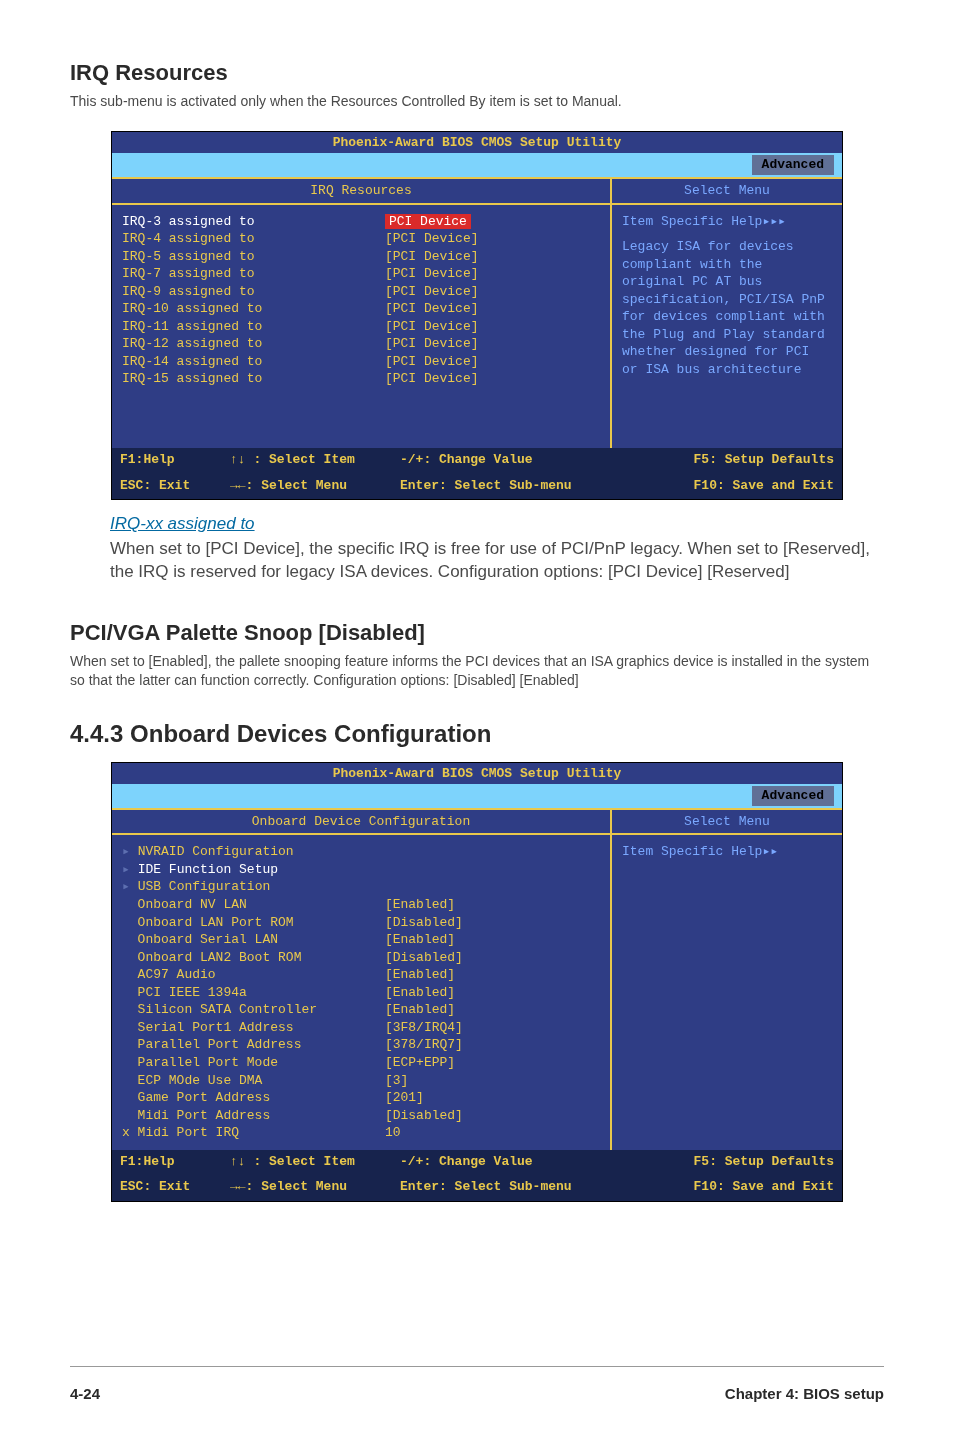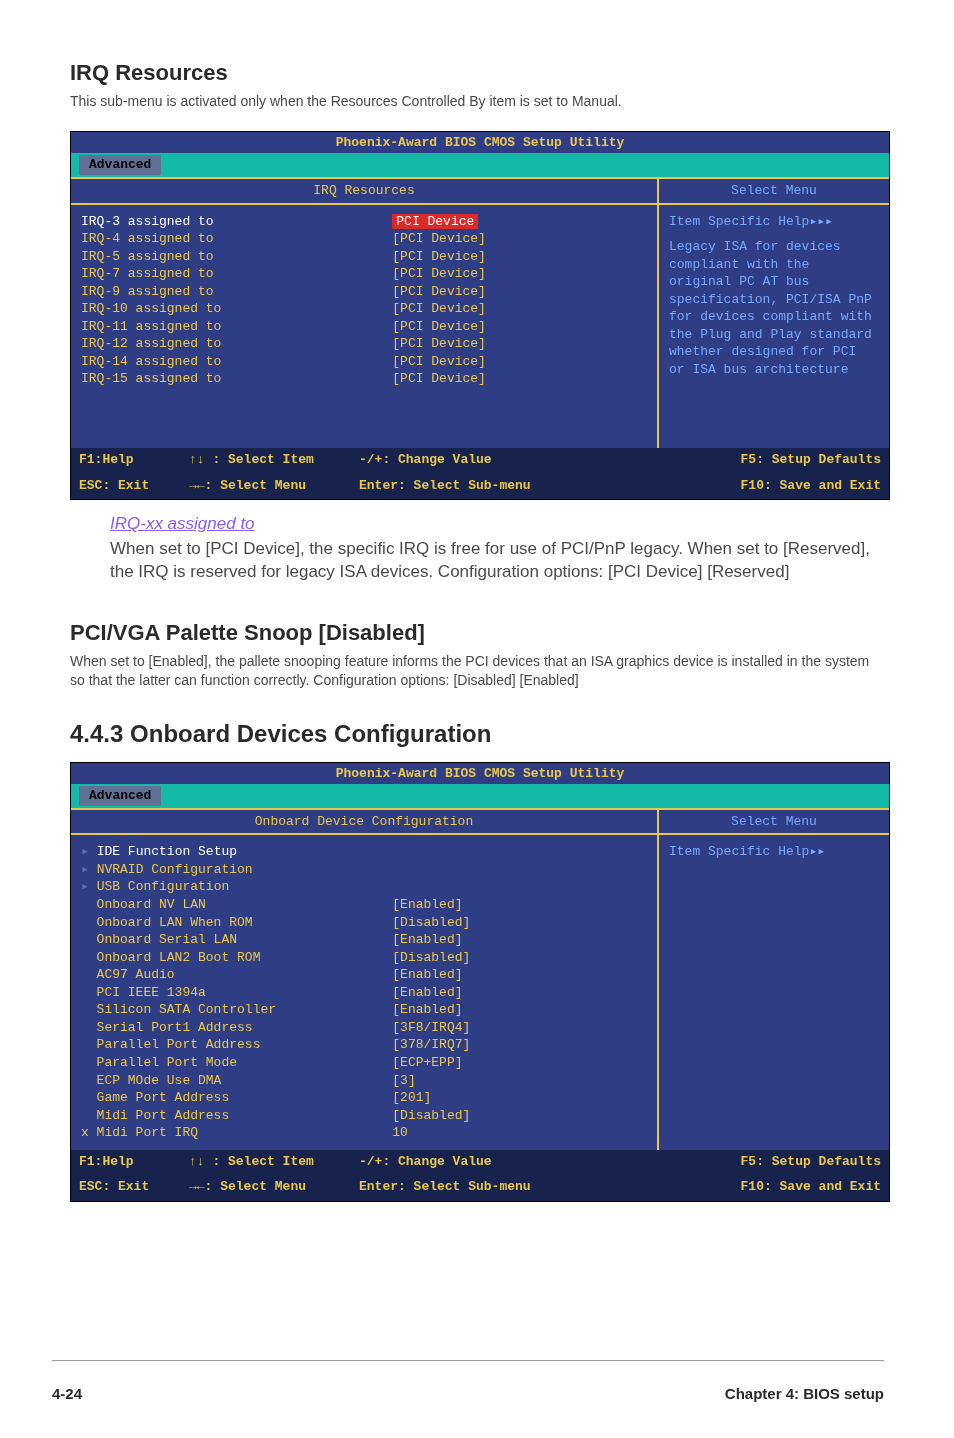--- a/index.html
+++ b/index.html
@@ -3,44 +3,44 @@
 <meta charset="utf-8">
 <style>
   * { box-sizing: border-box; margin: 0; padding: 0; }
   html, body { background: #ffffff; font-family: "Segoe UI", Arial, sans-serif; color: #2a2a2a; }
   .page { width: 954px; min-height: 1438px; margin: 0 auto; padding: 60px 70px 30px 70px; position: relative; border-radius: 9px; }
   h2 { font-weight: 700; font-size: 22px; margin-bottom: 6px; }
   p.intro { font-size: 14px; color: #4a4a4a; line-height: 1.35; margin-bottom: 20px; }
   h3.sub { font-size: 22px; font-weight: 700; margin-top: 36px; margin-bottom: 6px; }
   h3.num { font-size: 24px; font-weight: 700; margin-top: 30px; margin-bottom: 14px; }
   .indent { margin-left: 40px; margin-top: 14px; margin-bottom: 10px; }
-  .indent .u { font-style: italic; text-decoration: underline; font-size: 17px; color: #8b5cf6; }
+  .indent .u { font-style: italic; text-decoration: underline; font-size: 17px; color: #0369a1; }
   .indent p { font-size: 17px; color: #4a4a4a; line-height: 1.35; margin-top: 4px; }
 
   
-  .bios-wrap { border: 1px solid #000; width: 820px; margin: 0 auto 8px auto; background: #2f3d85; color: #e9c84c; font-family: "Consolas","Courier New",monospace; font-size: 13px; line-height: 1.35; }
+  .bios-wrap { border: 1px solid #000; width: 732px; margin: 0 auto 8px auto; background: #2f3d85; color: #e9c84c; font-family: "Consolas","Courier New",monospace; font-size: 13px; line-height: 1.35; }
   .bios-title { text-align: center; padding: 2px 0; background: #2f3d85; color: #e9c84c; font-weight: bold; }
-  .tabbar { background: #14b8a6; padding: 2px 8px; }
+  .tabbar { background: #7dd3fc; padding: 2px 8px; text-align: right; }
   .tab { display: inline-block; background: #607096; color: #000; padding: 1px 10px; font-weight: bold; }
   .bios-body { display: flex; border-top: 2px solid #e9c84c; }
   .bios-left { flex: 1; border-right: 2px solid #e9c84c; }
   .bios-right { width: 230px; }
   .panel-title { text-align: center; padding: 3px 0; border-bottom: 2px solid #e9c84c; }
   .panel-title.right { color: #7aa8ff; }
   .panel-content { padding: 8px 10px 60px 10px; font-family: Liberation Mono, monospace; }
   .panel-content.right { color: #7aa8ff; }
   .row { display: flex; }
   .row .label { flex: 0 0 55%; white-space: pre; }
   .row .val { flex: 1; white-space: pre; }
   .sel-item { color: #fff; }
   .sel-val { background: #da2a2a; color: #fff; padding: 0 4px; }
   .marker { color: #5d6fb0; }
   .footer { background: #17234d; color: #e9c84c; padding: 3px 8px 5px 8px; font-weight: bold; display: flex; justify-content: space-between; white-space: pre; }
 
-  .page-footer { position: absolute; bottom: 36px; left: 52px; right: 70px; display: flex; justify-content: space-between; align-items: flex-end; border-top: 1px solid #999; padding-top: 24px; }
+  .page-footer { position: absolute; bottom: 36px; left: 70px; right: 70px; display: flex; justify-content: space-between; align-items: flex-end; border-top: 1px solid #999; padding-top: 18px; }
   .page-footer .pn { font-weight: 700; font-size: 15px; }
   .page-footer .ch { font-weight: 700; font-size: 15px; }
 </style>
 </head>
 <body>
 
 <div class="page">
 
   <h2>IRQ Resources</h2>
   <p class="intro">This sub-menu is activated only when the Resources Controlled By item is set to Manual.</p>
@@ -132,37 +132,37 @@
   <div class="bios-wrap">
     <div class="bios-title">Phoenix-Award BIOS CMOS Setup Utility</div>
     <div class="tabbar">
       <span class="tab">Advanced</span>
     </div>
     <div class="bios-body">
       <div class="bios-left">
         <div class="panel-title">Onboard Device Configuration</div>
         <div class="panel-content" id="bios2-rows" style="padding-bottom:8px">
             <div class="row">
+              <span class="label"><span class="marker">▸ </span><span>NVRAID Configuration</span></span>
+              <span class="val"></span>
+            </div>
+            <div class="row">
               <span class="label sel-item"><span class="marker">▸ </span><span>IDE Function Setup</span></span>
               <span class="val"></span>
             </div>
             <div class="row">
-              <span class="label"><span class="marker">▸ </span><span>NVRAID Configuration</span></span>
-              <span class="val"></span>
-            </div>
-            <div class="row">
               <span class="label"><span class="marker">▸ </span><span>USB Configuration</span></span>
               <span class="val"></span>
             </div>
             <div class="row">
               <span class="label">  Onboard NV LAN</span>
               <span class="val">[Enabled]</span>
             </div>
             <div class="row">
-              <span class="label">  Onboard LAN When ROM</span>
+              <span class="label">  Onboard LAN Port ROM</span>
               <span class="val">[Disabled]</span>
             </div>
             <div class="row">
               <span class="label">  Onboard Serial LAN</span>
               <span class="val">[Enabled]</span>
             </div>
             <div class="row">
               <span class="label">  Onboard LAN2 Boot ROM</span>
               <span class="val">[Disabled]</span>
             </div>

